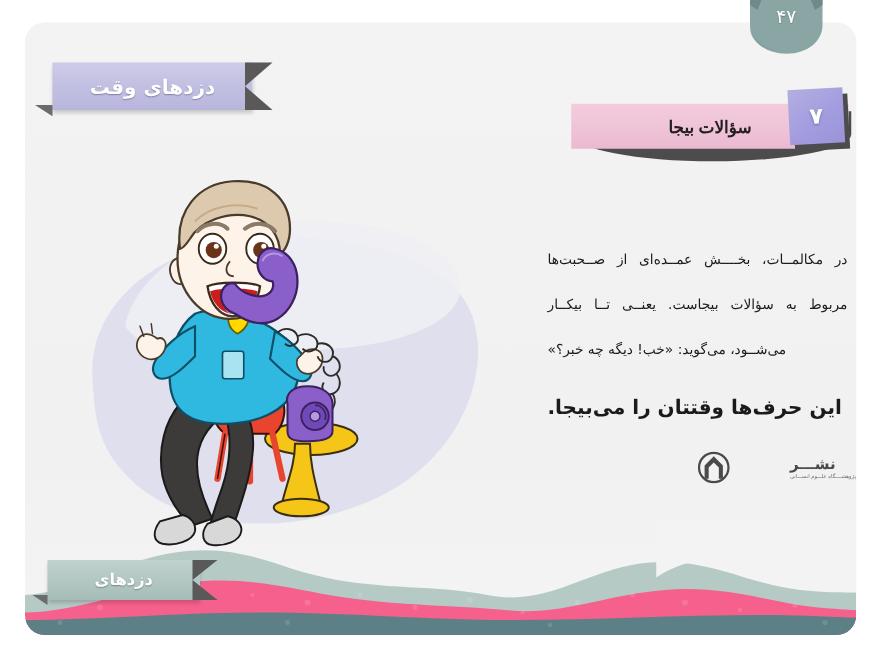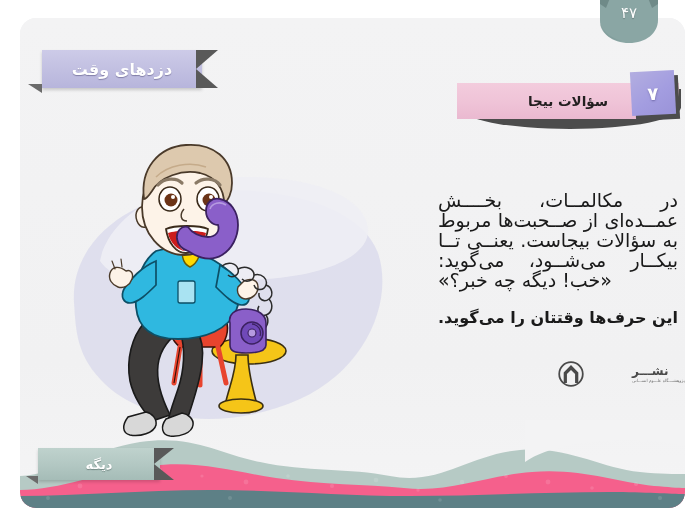--- a/index.html
+++ b/index.html
@@ -85,21 +85,21 @@
     position:absolute;left:2px;top:6px;width:222px;height:40px;
     background:#4c4c4c;
     border-radius:0 0 60% 60% / 0 0 26px 26px;
   }
   .title-bar{
     position:absolute;left:0;top:0;width:222px;height:36px;
     background:linear-gradient(180deg,#f3ccdd 0%,#efc3d7 55%,#eab9d0 100%);
     display:flex;align-items:center;justify-content:center;
   }
   .title-bar .t-text{
-    color:#231f20;font-weight:bold;font-size:13.5px;
+    color:#231f20;font-weight:bold;font-size:13.5px;font-family:Liberation Serif, serif;
   }
   
   .chapter-sq{
     position:absolute;left:174px;top:-12px;width:46px;height:46px;z-index:28;
   }
   .chapter-sq .sq-shadow{
     position:absolute;left:4px;top:5px;width:44px;height:44px;
     background:#4c4c4c;transform:rotate(-3deg);
   }
   .chapter-sq .sq-face{
@@ -116,22 +116,22 @@
   
   .body-text{
     position:absolute;left:418px;top:172px;
     width:240px;
     text-align:justify;
     direction:rtl;
     color:#1a1a1a;
   }
   .body-text p{
     margin:0;
-    font-size:19px;
-    line-height:20px;
+    font-size:11px;
+    line-height:36px;
     text-align:justify;
     text-align-last:left;
   }
   .body-text p.bold-conclusion{
     margin-top:14px;
     font-weight:bold;
     font-size:16px;
     line-height:28px;
   }
 
@@ -360,40 +360,40 @@
       <div class="rb-tail-r"></div>
       <div class="rb-fold-l"></div>
       <div class="rb-body"></div>
       <div class="rb-label">دزدهای وقت</div>
     </div>
 
     <div class="ribbon-bl">
       <div class="rb-tail-r"></div>
       <div class="rb-fold-l"></div>
       <div class="rb-body"></div>
-      <div class="rb-label">دیگه</div>
+      <div class="rb-label">دزدهای</div>
     </div>
 
     <div class="title-wrap">
       <div class="title-shadow"></div>
       <div class="title-bar">
         <span class="t-text">سؤالات بیجا</span>
       </div>
       <div class="chapter-sq">
         <div class="sq-shadow"></div>
         <div class="sq-face">
           <span class="sq-num">۷</span>
         </div>
       </div>
     </div>
 
     <div class="body-text">
 
       <p>در مکالمــات، بخــــش عمــده‌ای از صــحبت‌ها مربوط به سؤالات بیجاست. یعنــی تــا بیکــار می‌شــود، می‌گوید: «خب! دیگه چه خبر؟»</p>
-      <p class="bold-conclusion">این حرف‌ها وقتتان را می‌گوید.</p>
+      <p class="bold-conclusion">این حرف‌ها وقتتان را می‌بیجا.</p>
     </div>
 
   </div>
 
   <div class="page-tab">
     <svg width="62" height="46" viewBox="0 0 62 46" xmlns="http://www.w3.org/2000/svg">
       <path d="M2 0 L60 0 L60 22 C60 35 48 45 31 45 C14 45 2 35 2 22 Z" fill="#8aa6a4"></path>
       <path d="M2 0 L12 0 L8 10 L2 6 Z" fill="#6f8a88"></path>
       <path d="M60 0 L50 0 L54 10 L60 6 Z" fill="#6f8a88"></path>
       <path d="M2 22 C2 32 12 40 24 43 C12 42 2 34 2 24 Z" fill="#7d9a98" opacity="0.6"></path>

